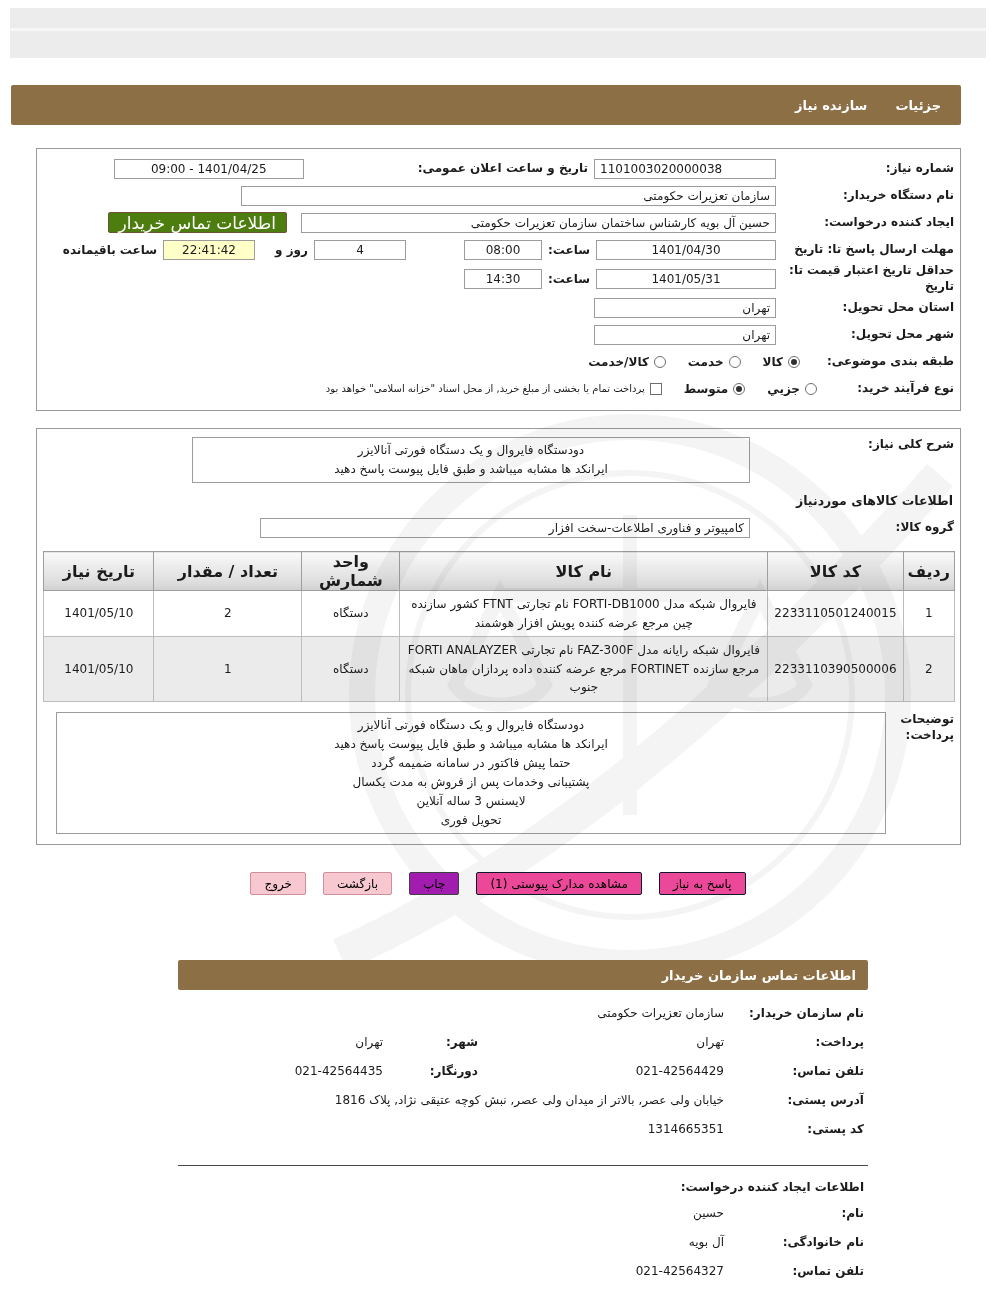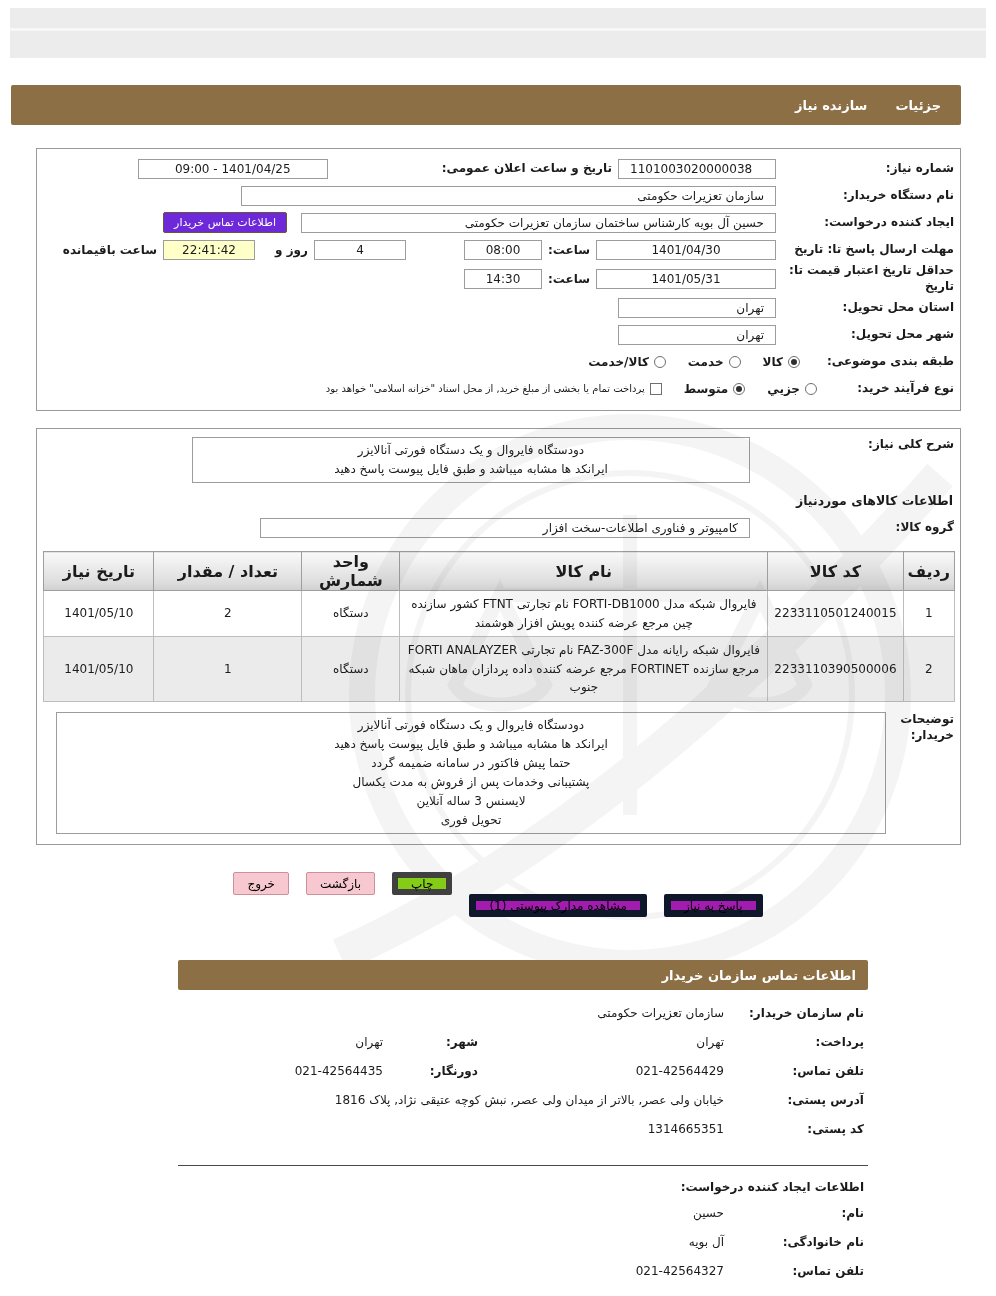--- a/index.html
+++ b/index.html
@@ -36,35 +36,35 @@
   .frow { display:flex; align-items:center; min-height:27px; padding:0 3px; gap:6px; }
   .lbl { font-weight:bold; flex:0 0 auto; line-height:1.3; }
   .w172 { width:172px; }
   .w132 { width:132px; }
   .w115 { width:115px; }
   .w88  { width:88px; }
   .inlbl { font-weight:bold; flex:0 0 auto; }
 
   .inp {
     border:1px solid #9c9c9c; height:20px; background:#fff;
-    display:flex; align-items:center; padding:0 11px; flex:0 0 auto;
+    display:flex; align-items:center; padding:0 5px; flex:0 0 auto;
     overflow:hidden; white-space:nowrap;
   }
   .center { justify-content:center; }
   .ltr { direction:ltr; }
   .left { direction:ltr; justify-content:flex-start; }
-  .w182{width:158px;} .w190{width:190px;} .w535{width:535px;} .w475{width:475px;}
+  .w182{width:182px;} .w190{width:190px;} .w535{width:535px;} .w475{width:475px;}
   .w180{width:180px;} .w78{width:78px;} .w80{width:92px;} .w490{width:490px;}
   .announce-val { margin-right:108px; }
   .days-inp { margin-right:52px; }
   .timer { background:#ffffc8; margin-right:14px; }
 
   .contact-btn {
-    background:#6d28d9; color:#fff; border:1px solid #6d5433; border-radius:2px;
-    height:21px; padding:0 10px; font-size:11px; display:flex; align-items:center;
+    background:#4d7c0f; color:#fff; border:1px solid #6d5433; border-radius:2px;
+    height:21px; padding:0 10px; font-size:17px; display:flex; align-items:center;
     margin-right:8px; cursor:pointer; flex:0 0 auto;
   }
 
   .radio { width:12px; height:12px; border:1px solid #6f6f6f; border-radius:50%; background:#fff; position:relative; flex:0 0 auto; cursor:pointer; }
   .radio.checked::after { content:""; position:absolute; inset:2px; border-radius:50%; background:#2f2f2f; }
   .checkbox { width:12px; height:12px; border:1px solid #6f6f6f; background:#fff; flex:0 0 auto; cursor:pointer; }
   .opt { display:flex; align-items:center; gap:5px; margin-right:16px; flex:0 0 auto; }
   .opt-lbl { font-weight:bold; }
   .note-lbl { font-size:10px; }
 
@@ -86,22 +86,22 @@
   }
   .goods-table td { border:1px solid #bdbdbd; text-align:center; padding:4px 6px; line-height:1.55; background:#fff; }
   .goods-table tr.alt td { background:#ebebeb; }
   .num { direction:ltr; }
 
   .btn-row { position:absolute; top:872px; right:0; left:0; display:flex; justify-content:center; gap:17px; z-index:7; }
   .btn {
     height:23px; padding:0 13px; font-size:12px; border-radius:2px;
     display:flex; align-items:center; cursor:pointer; font-family:inherit;
   }
-  .btn-green { background:#a21caf; border:7px solid #0f172a;margin-top:22px; }
-  .btn-plain { background:#84cc16; border:6px solid #404040; }
+  .btn-green { background:#ec4899; border:1px solid #0f172a; }
+  .btn-plain { background:#a21caf; border:1px solid #404040; }
   .btn-pink  { background:#f7c8d0; border:1px solid #cc8f9b; }
 
   .contact { position:absolute; top:960px; right:128px; width:690px; z-index:7; }
   .contact-head {
     background:#8d6f46; color:#fff; height:30px; border-radius:2px;
     display:flex; align-items:center; padding:0 12px; font-size:13px; font-weight:bold;
     margin-bottom:16px;
   }
   .crow { display:flex; align-items:flex-start; min-height:29px; padding:0 4px; }
   .clbl { font-weight:bold; flex:0 0 auto; }
@@ -261,21 +261,21 @@
         <td class="num">2233110390500006</td>
         <td>فایروال شبکه رایانه مدل FAZ-300F نام تجارتی FORTI ANALAYZER مرجع سازنده FORTINET مرجع عرضه کننده داده پردازان ماهان شبکه جنوب</td>
         <td>دستگاه</td>
         <td>1</td>
         <td class="num">1401/05/10</td>
       </tr>
     </tbody>
   </table>
 
   <div class="frow notes-row">
-    <div class="lbl notes-lbl">توضیحات خریدار:</div>
+    <div class="lbl notes-lbl">توضیحات پرداخت:</div>
     <div class="textarea notes-ta">دودستگاه فایروال و یک دستگاه فورتی آنالایزر
 ایرانکد ها مشابه میباشد و طبق فایل پیوست پاسخ دهید
 حتما پیش فاکتور در سامانه ضمیمه گردد
 پشتیبانی وخدمات پس از فروش به مدت یکسال
 لایسنس 3 ساله آنلاین
 تحویل فوری</div>
   </div>
 
 </div>
 

